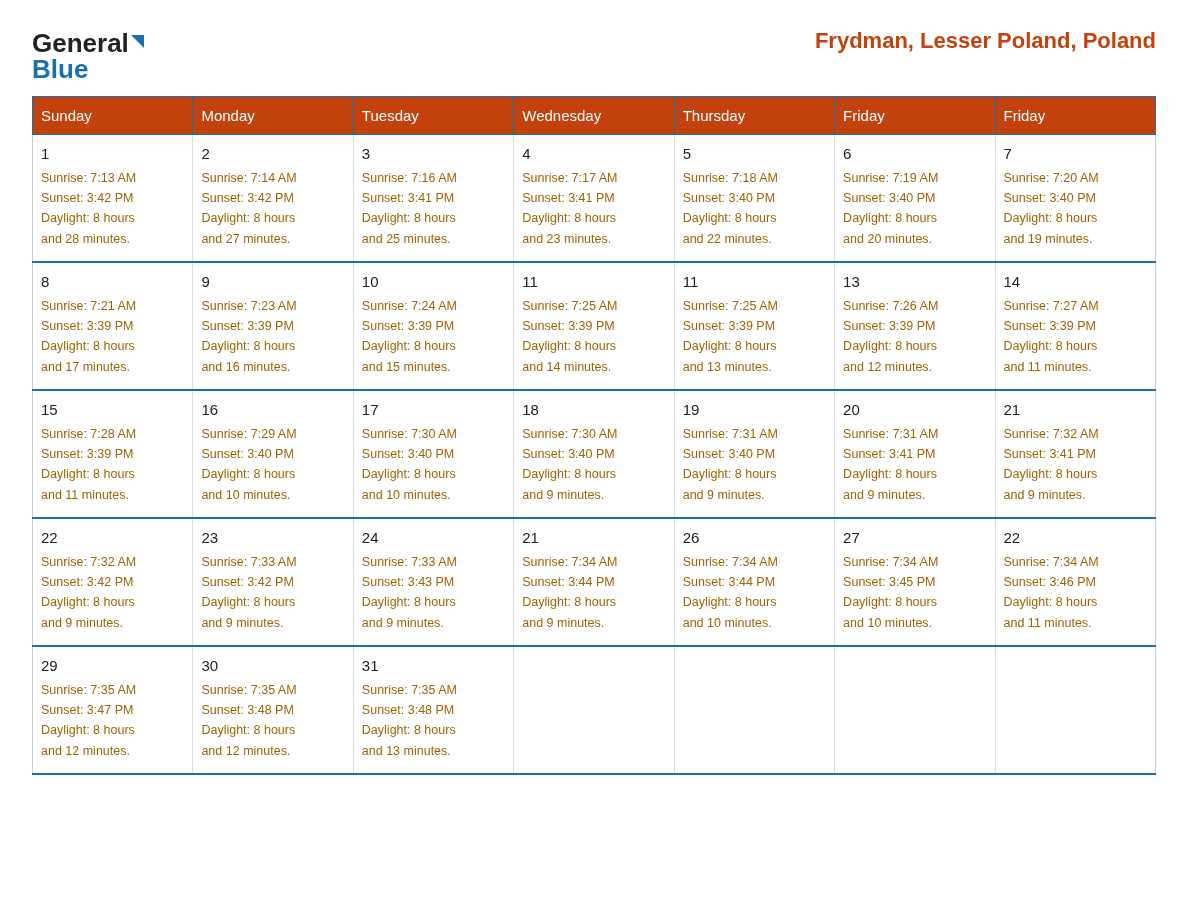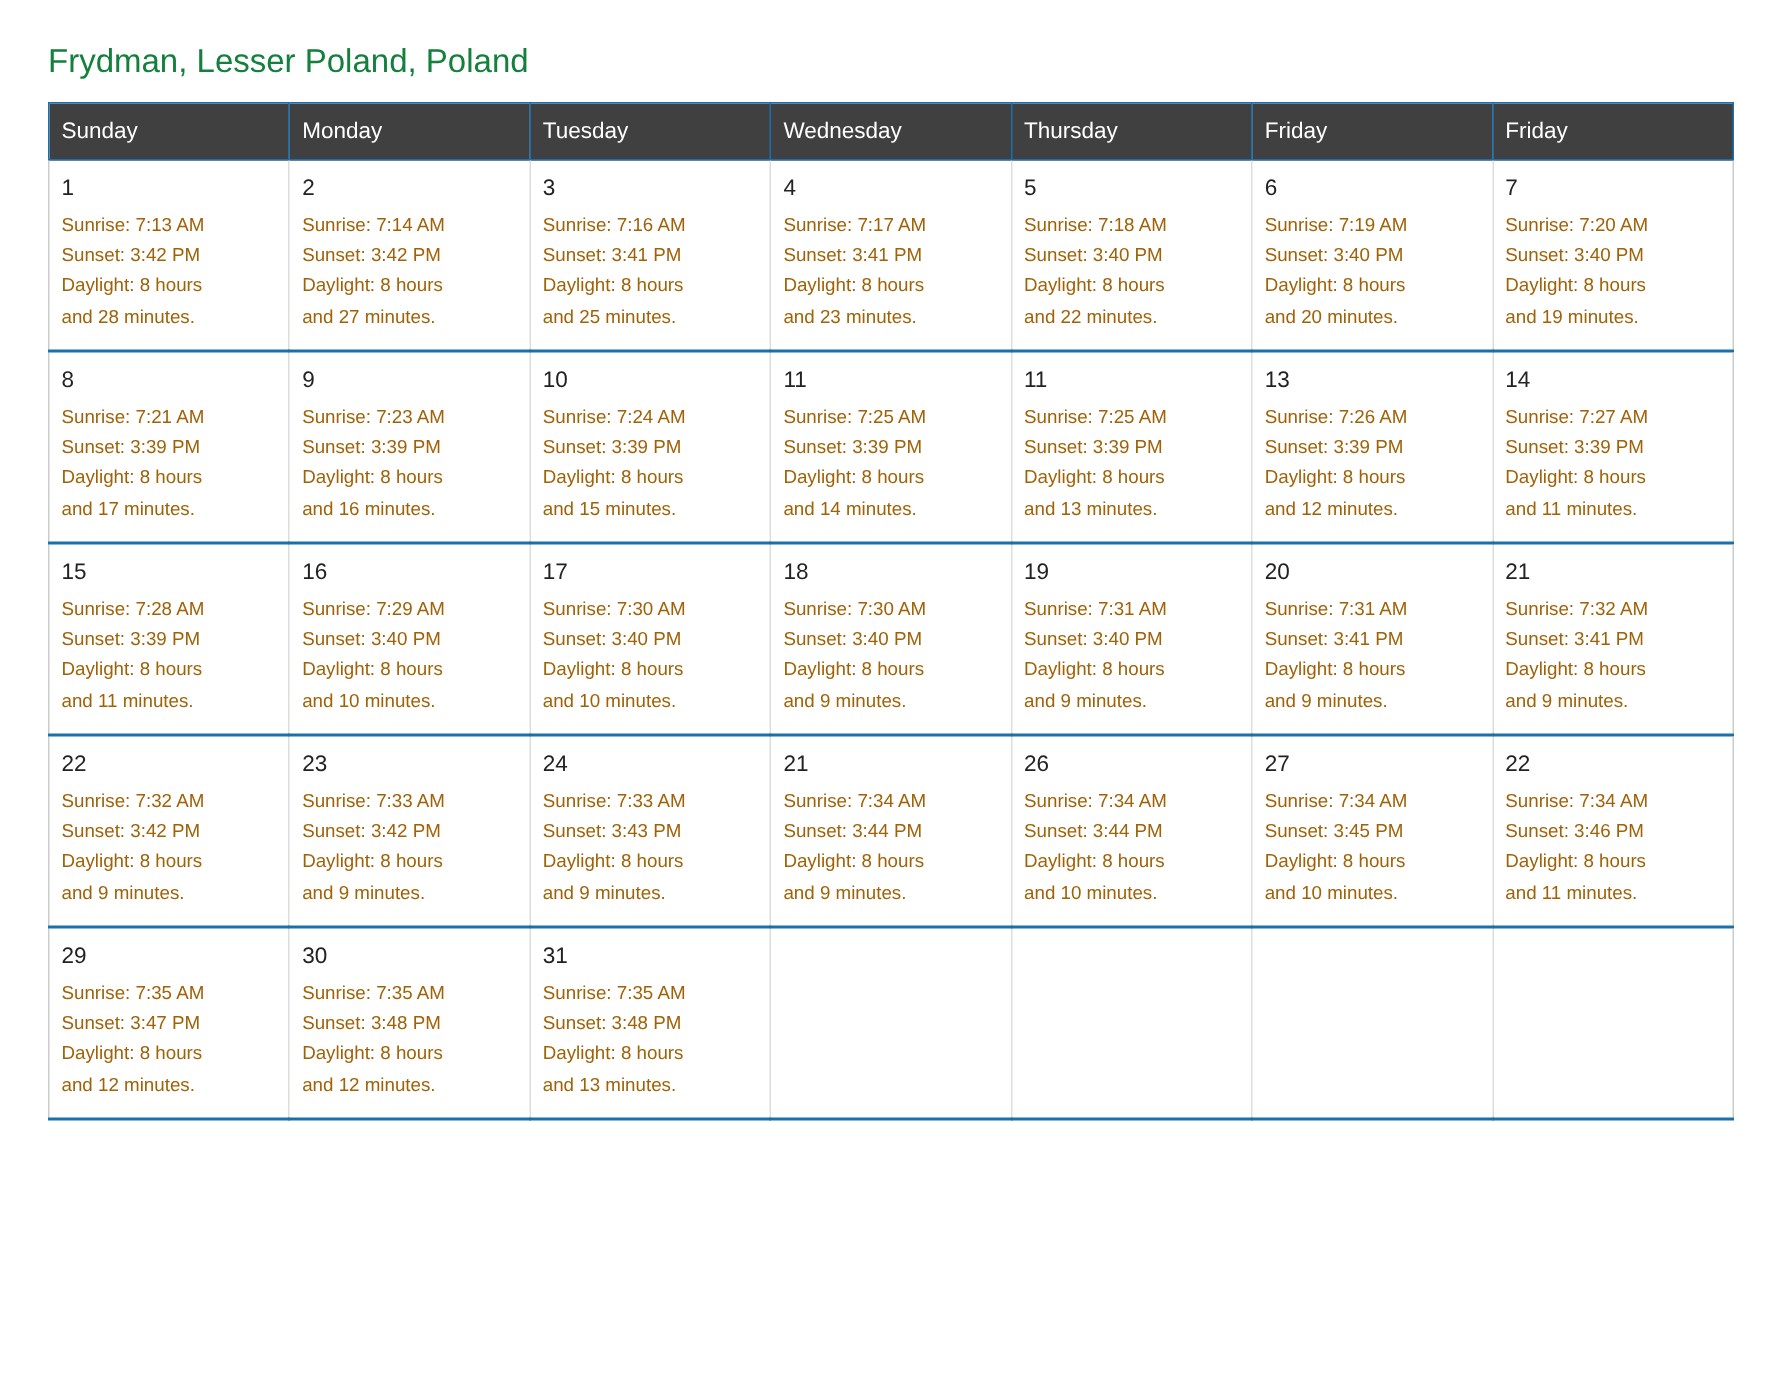--- a/index.html
+++ b/index.html
@@ -49,32 +49,32 @@
       text-align: right;
     }
     .title-block h1 {
       font-size: 52px;
       font-weight: 300;
       color: #111;
       line-height: 1.1;
     }
     .title-block h2 {
       font-size: 22px;
-      font-weight: 400;
-      color: #15803d;
+      font-weight: 700;
+      color: #c2410c;
       margin-top: 4px;
     }
     table {
       width: 100%;
       border-collapse: collapse;
       table-layout: fixed;
       margin-top: 14px;
     }
     thead tr th {
-      background-color: #404040;
+      background-color: #c2410c;
       color: #fff;
       font-size: 15px;
       font-weight: 500;
       padding: 10px 8px;
       text-align: left;
       border: 1px solid #1a6fad;
     }
     tbody tr {
       border-bottom: 2px solid #1a6fad;
     }
@@ -111,20 +111,27 @@
     }
     .logo-line1 {
       display: flex;
       align-items: center;
     }
   </style>
 </head>
 <body>
 
 <div class="header-row">
+  <div class="logo">
+    <div class="logo-line1">
+      <span class="logo-text-general">General</span>
+      <span class="logo-arrow"></span>
+    </div>
+    <span class="logo-text-blue">Blue</span>
+  </div>
   <div class="title-block">
     <h2>Frydman, Lesser Poland, Poland</h2>
   </div>
 </div>
 
 <table>
   <thead>
     <tr>
       <th>Sunday</th>
       <th>Monday</th>

